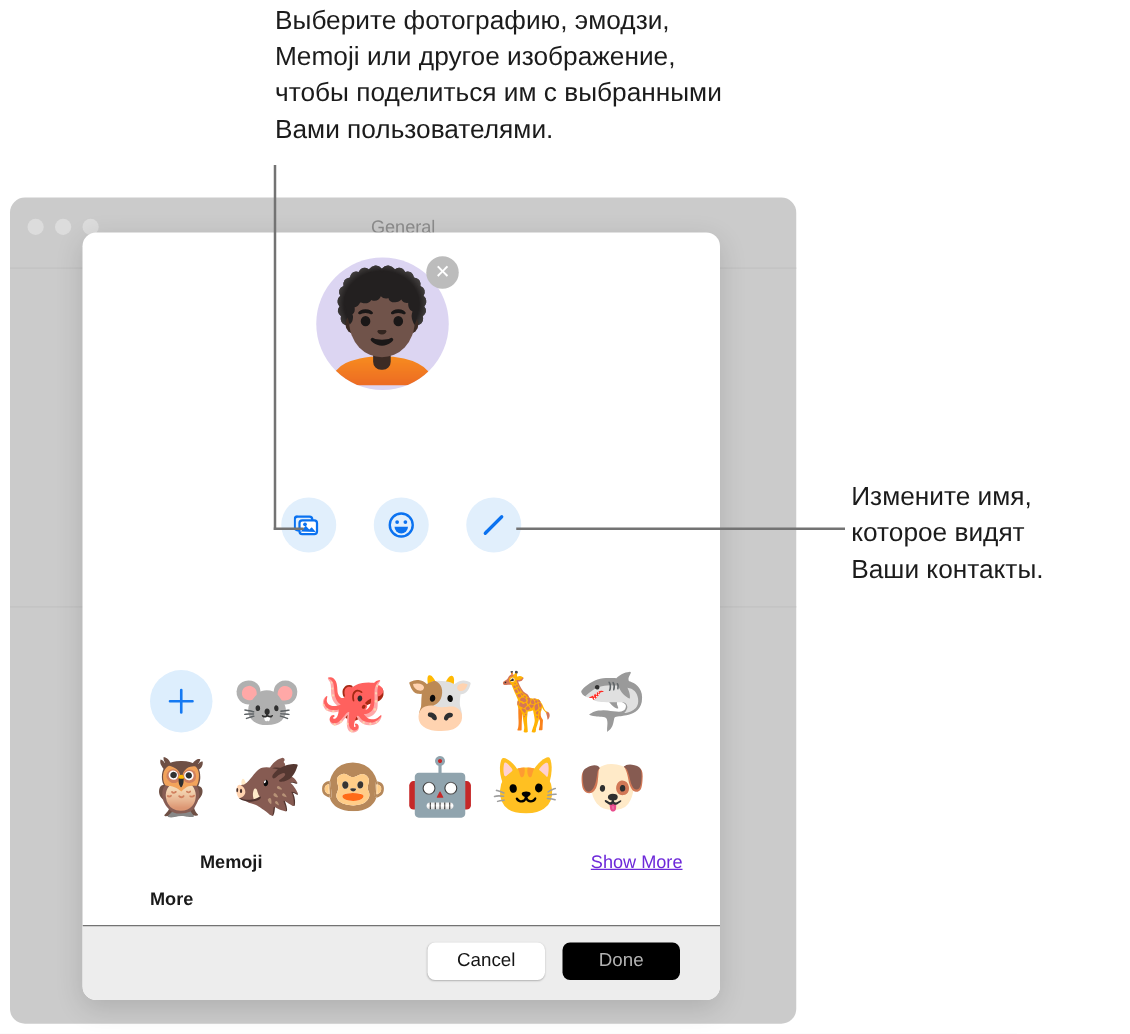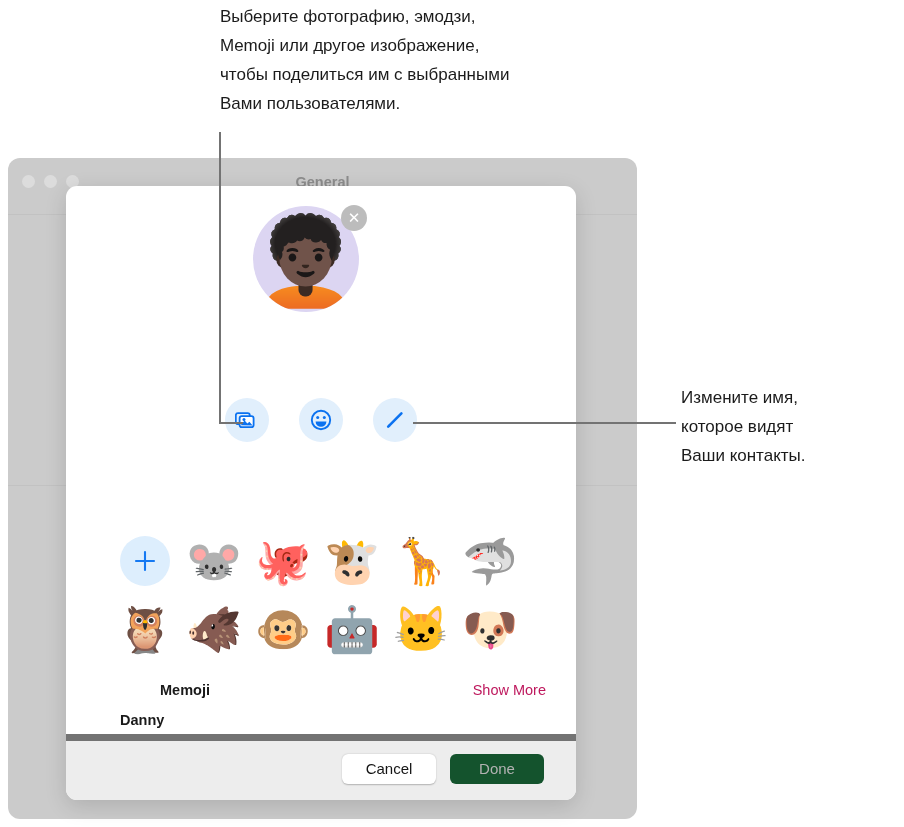--- a/index.html
+++ b/index.html
@@ -13,21 +13,21 @@
     position: relative;
     overflow: hidden;
     font-family: "Liberation Sans", sans-serif;
     -webkit-font-smoothing: antialiased;
   }
 
   
   .callout {
     position: absolute;
     color: #1b1b1b;
-    font-size: 17px;
+    font-size: 21px;
     line-height: 29px;
     white-space: pre-line;
   }
   #callout-top {
     left: 220px;
     top: 2px;
     width: 520px;
   }
   #callout-right {
     left: 681px;
@@ -87,21 +87,21 @@
   #dot-close  { left: 14px; }
   #dot-min    { left: 36px; }
   #dot-max    { left: 58px; }
   #bg-title {
     position: absolute;
     left: 0;
     top: 16px;
     width: 100%;
     text-align: center;
     font-size: 14.5px;
-    font-weight: bold;
+    font-weight: normal;
     color: #8c8c8c;
   }
   .bg-divider {
     position: absolute;
     left: 0;
     width: 100%;
     height: 1px;
     background: #c2c2c2;
   }
   #bg-div-1 { top: 56px; }
@@ -200,21 +200,22 @@
     font-weight: bold;
     color: #1a1a1a;
   }
   #head-memoji { top: 496px; margin-left: 40px; }
   #head-more   { top: 526px; }
   #show-more {
     position: absolute;
     right: 30px;
     top: 496px;
     font-size: 14.5px;
-    color: #be185d;
+    color: #6d28d9;
+    text-decoration: underline;
   }
 
   
   #memoji-grid {
     position: absolute;
     left: 54px;
     top: 350px;
     width: 412px;
   }
   .memoji-row {
@@ -242,42 +243,42 @@
   }
 
   
   #sheet-footer {
     position: absolute;
     left: 0;
     bottom: 0;
     width: 100%;
     height: 59px;
     background: #ededed;
-    border-top: 7px solid #737373;
+    border-top: 1px solid #737373;
   }
   .footer-btn {
     position: absolute;
     top: 13px;
     height: 30px;
     border-radius: 6px;
     font-size: 15px;
     text-align: center;
     line-height: 30px;
   }
   #btn-cancel {
     right: 140px;
     width: 94px;
     background: #ffffff;
     color: #141414;
     box-shadow: 0 0.5px 1.5px rgba(0,0,0,0.25);
   }
   #btn-done {
     right: 32px;
     width: 94px;
-    background: #14532d;
+    background: #000000;
     color: #b2b2b2;
   }
 </style>
 </head>
 <body>
 
 <div id="bg-window">
   <div id="bg-titlebar">
     <div class="traffic-dot" id="dot-close"></div>
     <div class="traffic-dot" id="dot-min"></div>
@@ -349,21 +350,21 @@
       <div class="memoji-row">
         <div class="memoji-cell">🦉</div>
         <div class="memoji-cell">🐗</div>
         <div class="memoji-cell">🐵</div>
         <div class="memoji-cell">🤖</div>
         <div class="memoji-cell">🐱</div>
         <div class="memoji-cell">🐶</div>
       </div>
     </div>
 
-  <div class="section-head" id="head-more">Danny</div>
+  <div class="section-head" id="head-more">More</div>
 
   <div id="sheet-footer">
     <div class="footer-btn" id="btn-cancel">Cancel</div>
     <div class="footer-btn" id="btn-done">Done</div>
   </div>
 </div>
 
 <div class="leader" id="leader-left-vert"></div>
 <div class="leader" id="leader-left-horiz"></div>
 <div class="leader" id="leader-right-horiz"></div>

